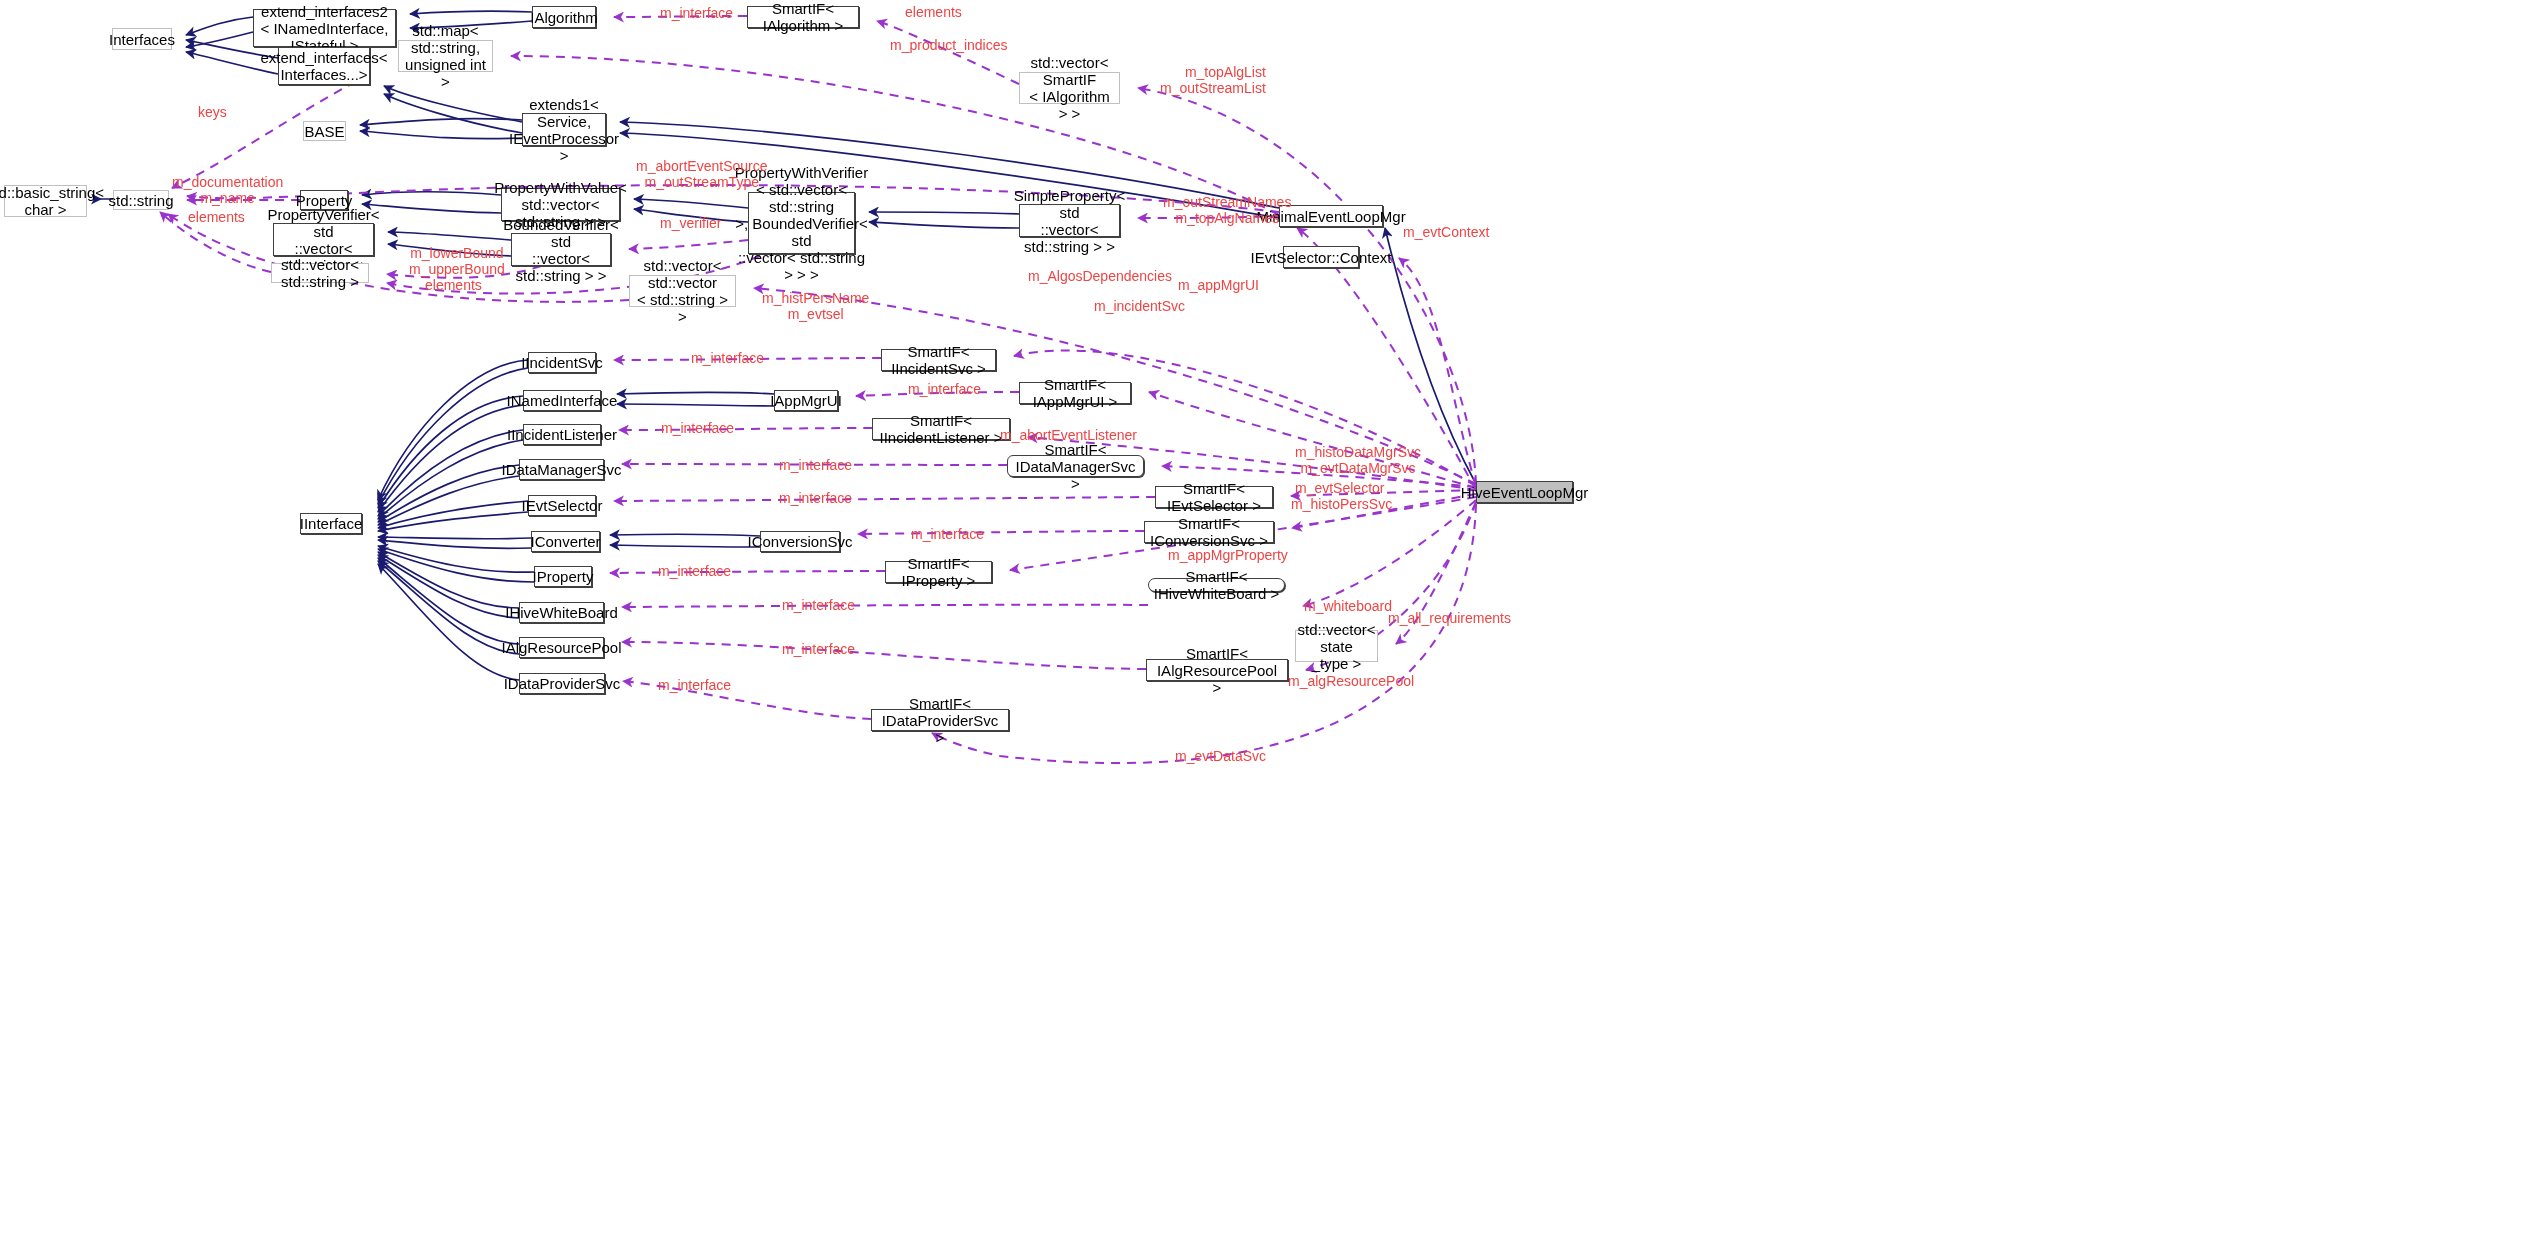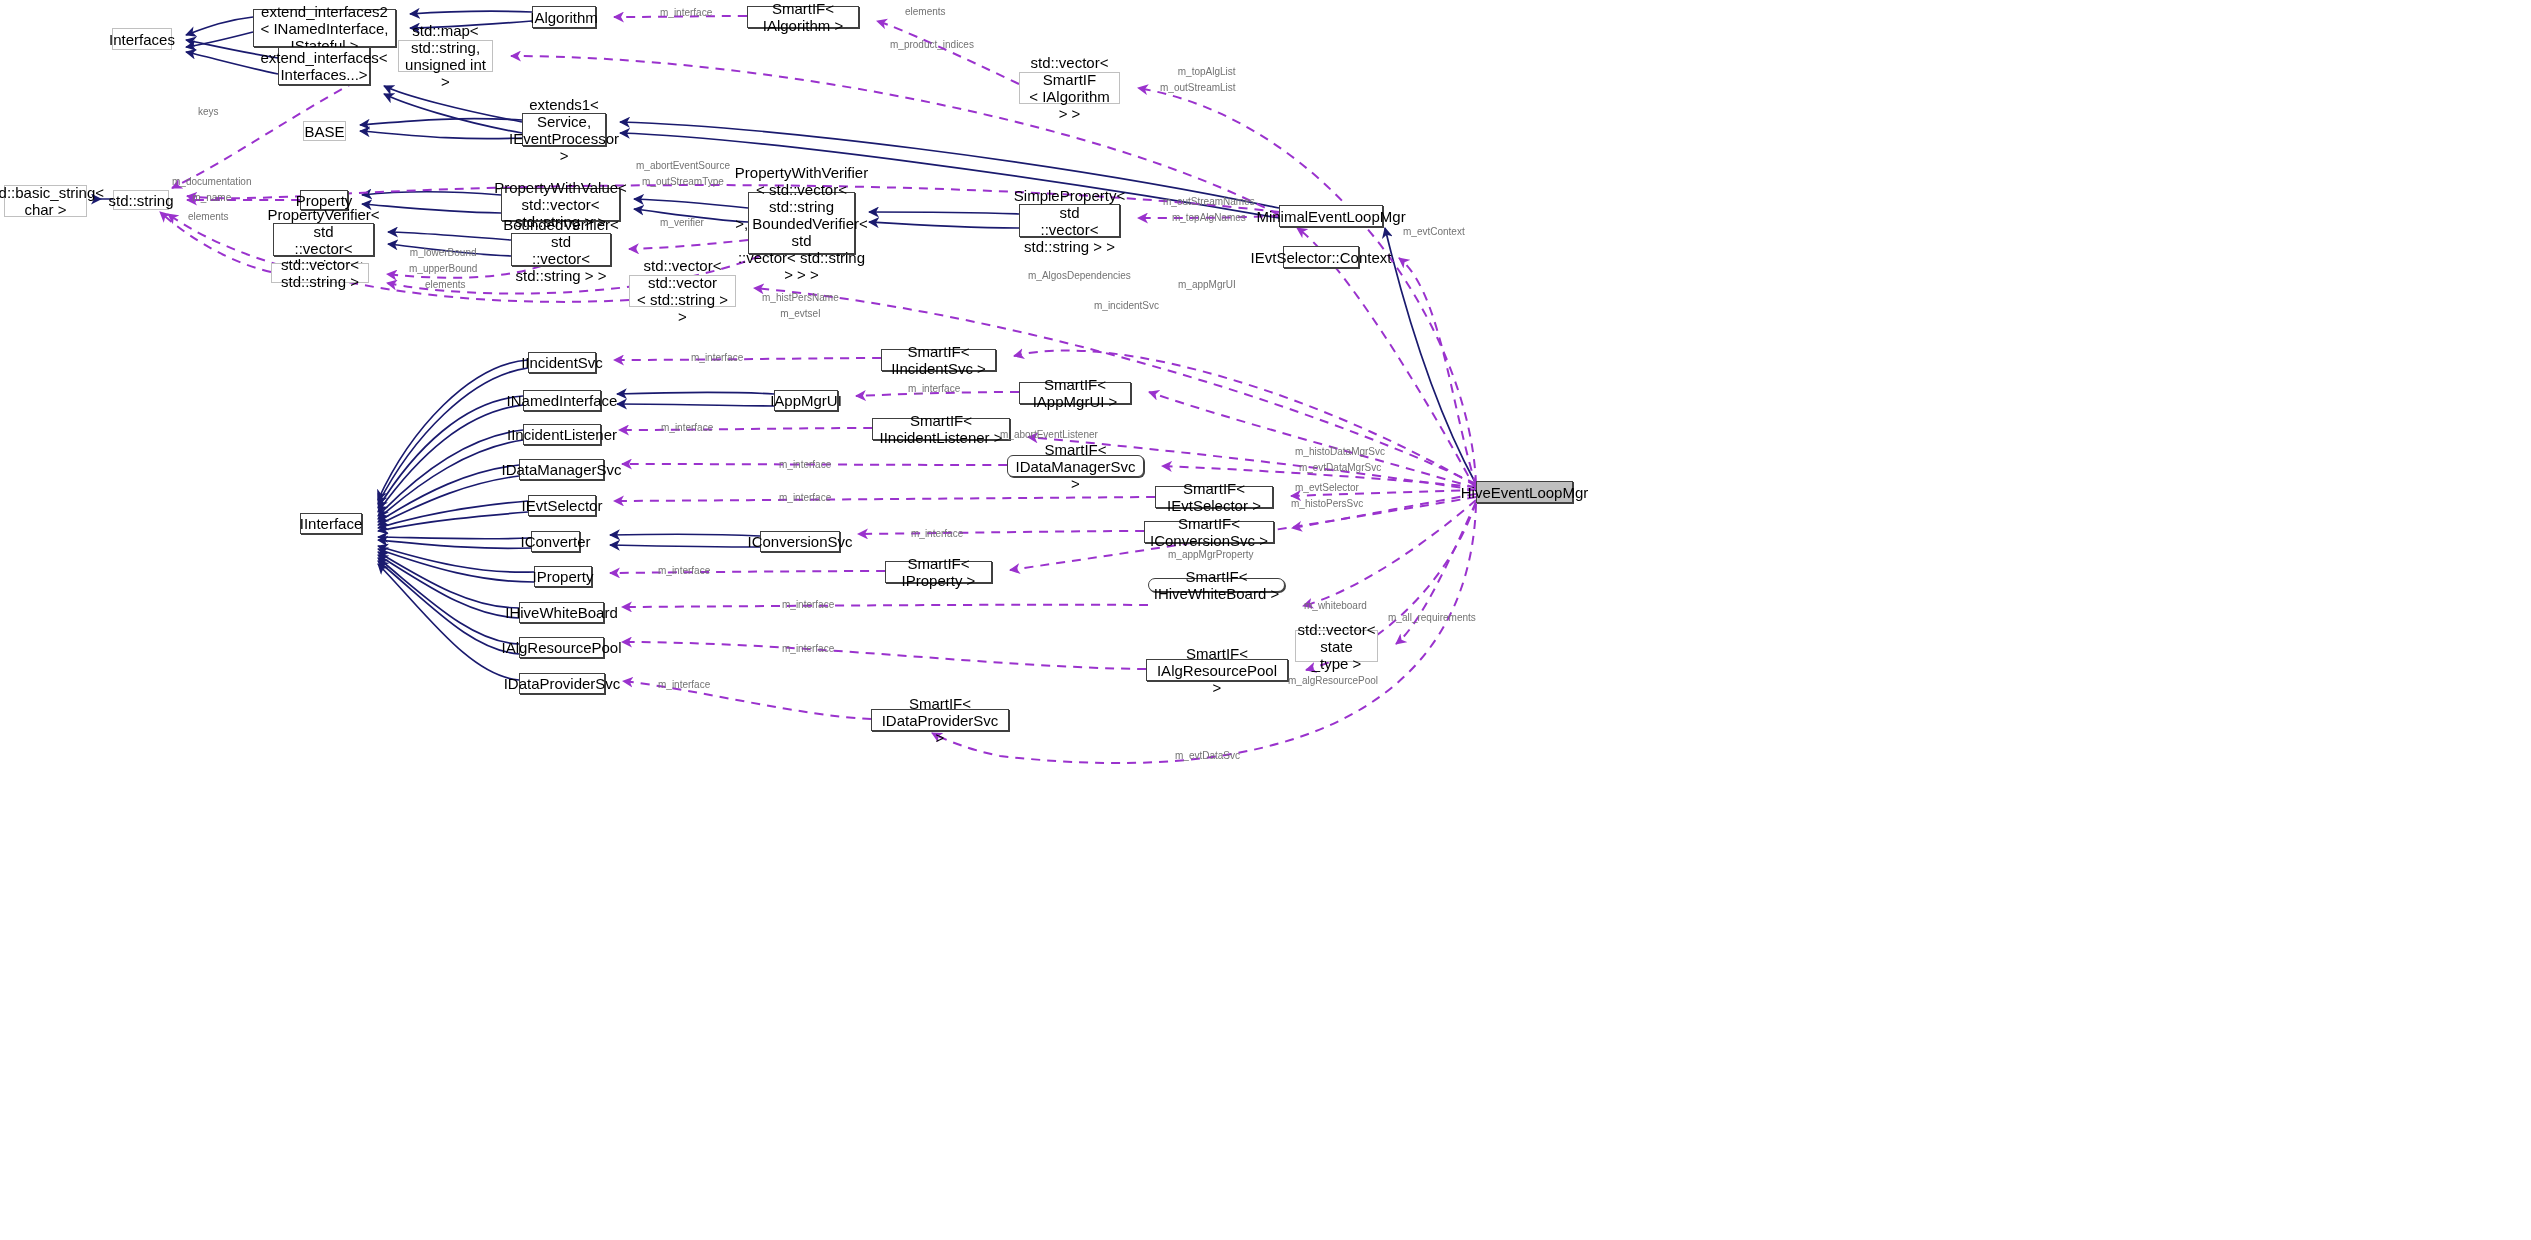--- a/index.html
+++ b/index.html
@@ -27,23 +27,23 @@
     white-space:pre-line;
     padding:1px 4px;
     z-index:3;
   }
   
   .node.plain{border:1px solid #c0c0c0;}
   .node.linked{border:1px solid #404040;box-shadow:1px 1px 0 0 #404040;}
   .node.current{border:1px solid #404040;background:#bfbfbf;box-shadow:1px 1px 0 0 #404040;}
   .edge-label{
     position:absolute;
-    font-size:10px;
+    font-size:14px;
     line-height:16px;
-    color:#737373;
+    color:#ef4444;
     white-space:pre-line;
     text-align:center;
     z-index:4;
   }
 </style>
 </head>
 <body>
 
 <div id="diagram">
 
@@ -233,21 +233,21 @@
       <div class="node plain" style="left: 629px; top: 275px; width: 107px; height: 32px;">std::vector&lt; std::vector
 &lt; std::string &gt; &gt;</div>
       <div class="node linked" style="left: 1279px; top: 205px; width: 104px; height: 22px;">MinimalEventLoopMgr</div>
       <div class="node linked" style="left: 1283px; top: 246px; width: 76px; height: 22px;">IEvtSelector::Context</div>
       <div class="node linked" style="left: 528px; top: 352px; width: 68px; height: 21px;">IIncidentSvc</div>
       <div class="node linked" style="left: 523px; top: 390px; width: 78px; height: 21px;">INamedInterface</div>
       <div class="node linked" style="left: 523px; top: 424px; width: 78px; height: 21px;">IIncidentListener</div>
       <div class="node linked" style="left: 519px; top: 459px; width: 85px; height: 21px;">IDataManagerSvc</div>
       <div class="node linked" style="left: 528px; top: 495px; width: 68px; height: 21px;">IEvtSelector</div>
       <div class="node linked" style="left: 300px; top: 513px; width: 62px; height: 21px;">IInterface</div>
-      <div class="node linked" style="left: 531px; top: 531px; width: 49px; height: 21px;">IConverter</div>
+      <div class="node linked" style="left: 531px; top: 531px; width: 69px; height: 21px;">IConverter</div>
       <div class="node linked" style="left: 760px; top: 531px; width: 80px; height: 21px;">IConversionSvc</div>
       <div class="node linked" style="left: 534px; top: 566px; width: 58px; height: 21px;">IProperty</div>
       <div class="node linked" style="left: 519px; top: 602px; width: 85px; height: 21px;">IHiveWhiteBoard</div>
       <div class="node linked" style="left: 519px; top: 637px; width: 85px; height: 21px;">IAlgResourcePool</div>
       <div class="node linked" style="left: 519px; top: 673px; width: 86px; height: 21px;">IDataProviderSvc</div>
       <div class="node linked" style="left: 774px; top: 390px; width: 64px; height: 21px;">IAppMgrUI</div>
       <div class="node linked" style="left: 881px; top: 349px; width: 115px; height: 22px;">SmartIF&lt; IIncidentSvc &gt;</div>
       <div class="node linked" style="left: 1019px; top: 382px; width: 112px; height: 22px;">SmartIF&lt; IAppMgrUI &gt;</div>
       <div class="node linked" style="left: 872px; top: 418px; width: 138px; height: 22px;">SmartIF&lt; IIncidentListener &gt;</div>
       <div class="node linked" style="left: 1007px; top: 455px; width: 137px; height: 22px; border-radius: 6px;">SmartIF&lt; IDataManagerSvc &gt;</div>

